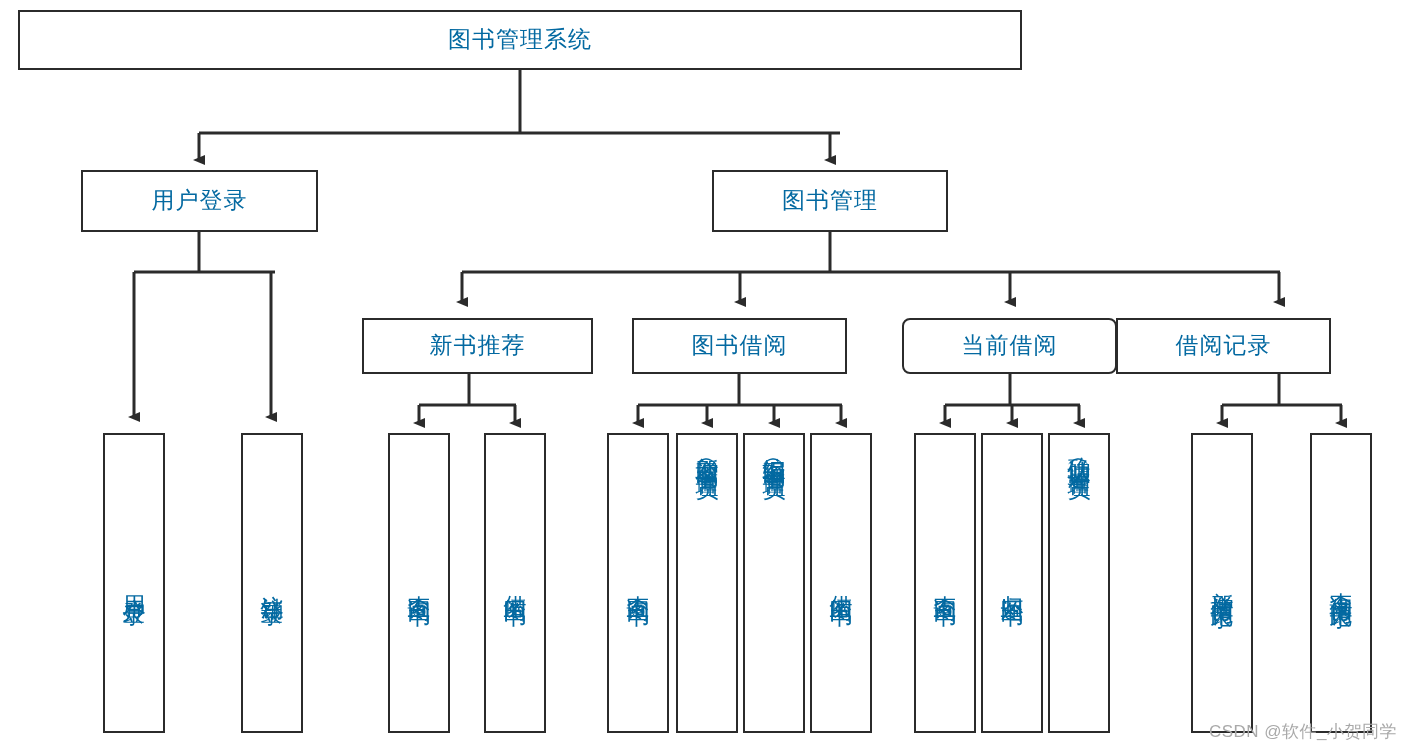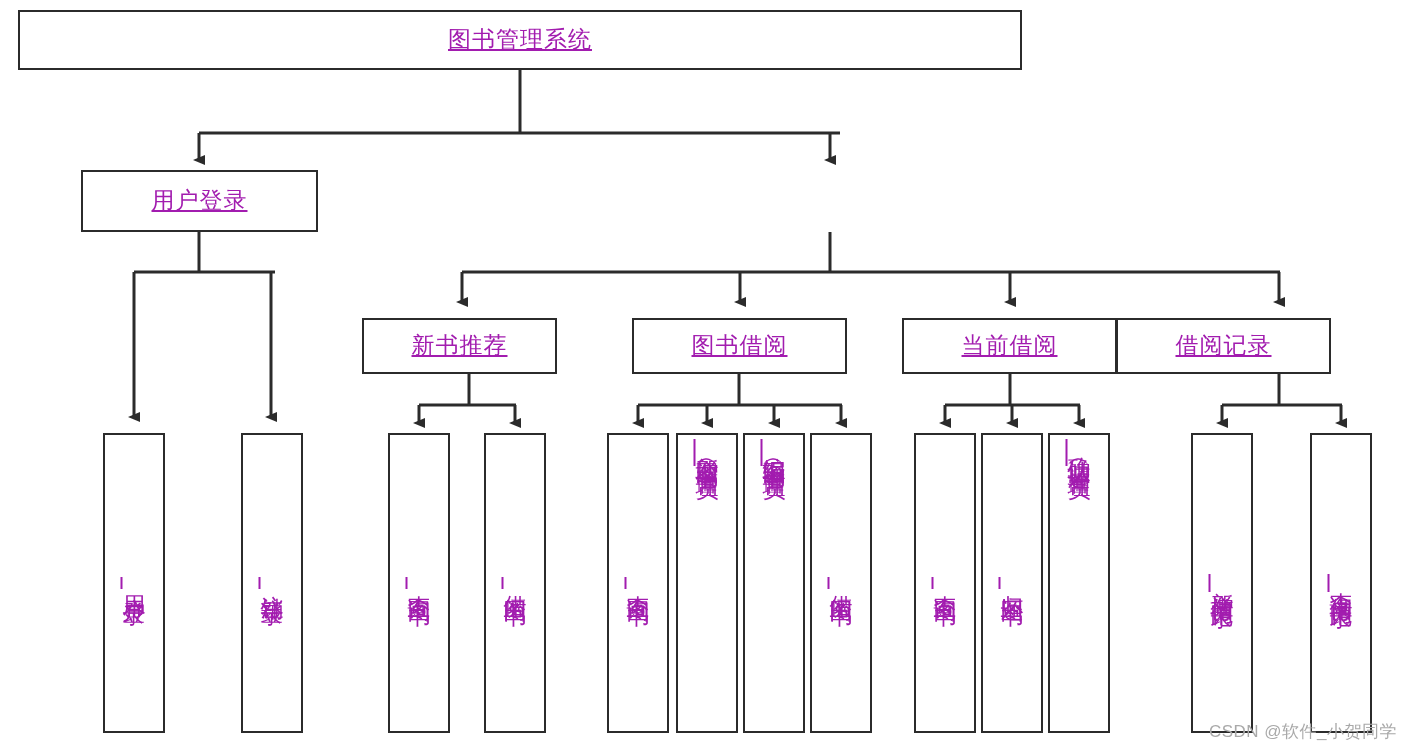--- a/index.html
+++ b/index.html
@@ -35,22 +35,21 @@
     display: flex;
     align-items: center;
     justify-content: center;
     color: #1a1a1a;
   }
   .node-label {
     font-size: 23px;
     line-height: 1.1;
     letter-spacing: 1px;
     white-space: nowrap;
-    color: #a21caf;
-    text-decoration: underline;
+    color: #0369a1;
   }
   
   .node.leaf {
     align-items: flex-start;
     justify-content: center;
     padding-top: 0;
   }
   .node.leaf .node-label {
     writing-mode: vertical-rl;
     text-orientation: upright;
@@ -137,30 +136,33 @@
   </svg>
 
   <div class="node" style="left:18px; top:10px; width:1004px; height:60px;">
     <span class="node-label">图书管理系统</span>
   </div>
 
   <div class="node" style="left:81px; top:170px; width:237px; height:62px;">
     <span class="node-label">用户登录</span>
   </div>
 
-
-  <div class="node" style="left:362px; top:318px; width:195px; height:56px;">
+  <div class="node" style="left:712px; top:170px; width:236px; height:62px;">
+    <span class="node-label">图书管理</span>
+  </div>
+
+  <div class="node" style="left:362px; top:318px; width:231px; height:56px;">
     <span class="node-label">新书推荐</span>
   </div>
 
   <div class="node" style="left:632px; top:318px; width:215px; height:56px;text-align:right;">
     <span class="node-label">图书借阅</span>
   </div>
 
-  <div class="node" style="left:902px; top:318px; width:215px; height:56px;">
+  <div class="node" style="left:902px; top:318px; width:215px; height:56px;border-radius:8px;">
     <span class="node-label">当前借阅</span>
   </div>
 
   <div class="node" style="left:1116px; top:318px; width:215px; height:56px;">
     <span class="node-label">借阅记录</span>
   </div>
 
   <div class="node leaf center-v" style="left:103px; top:433px; width:62px; height:300px;">
     <span class="node-label">用户登录</span>
   </div>

